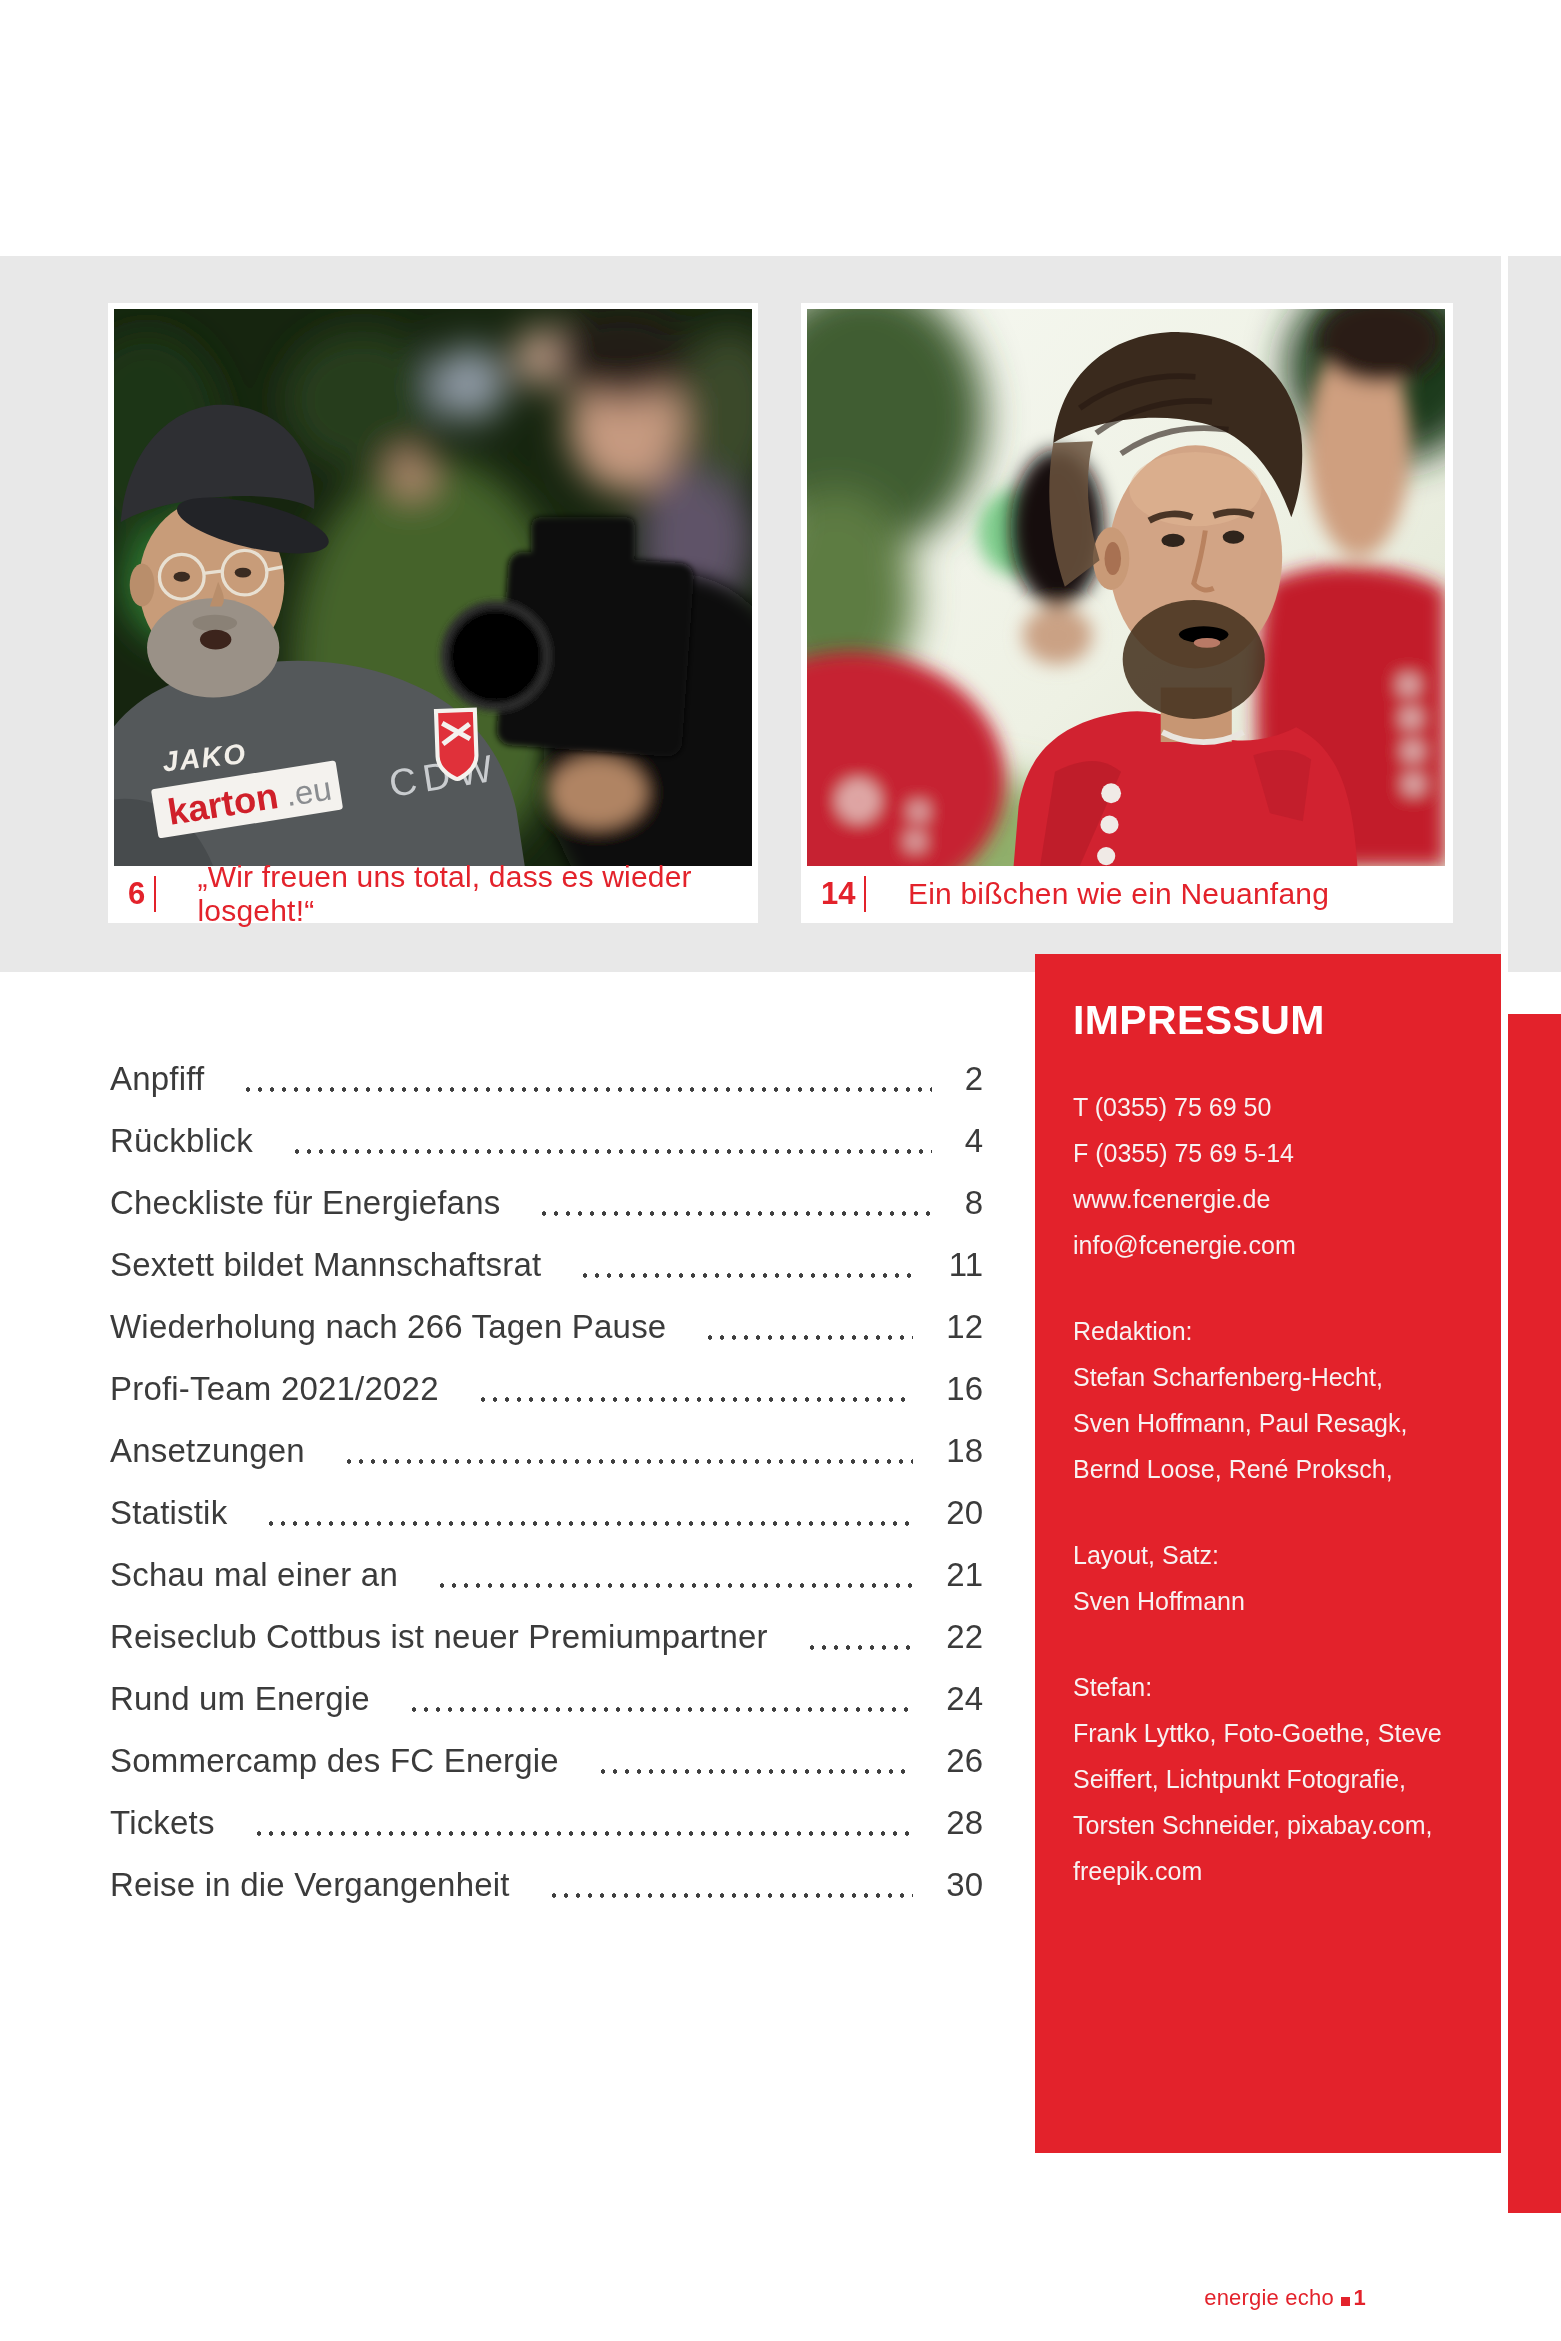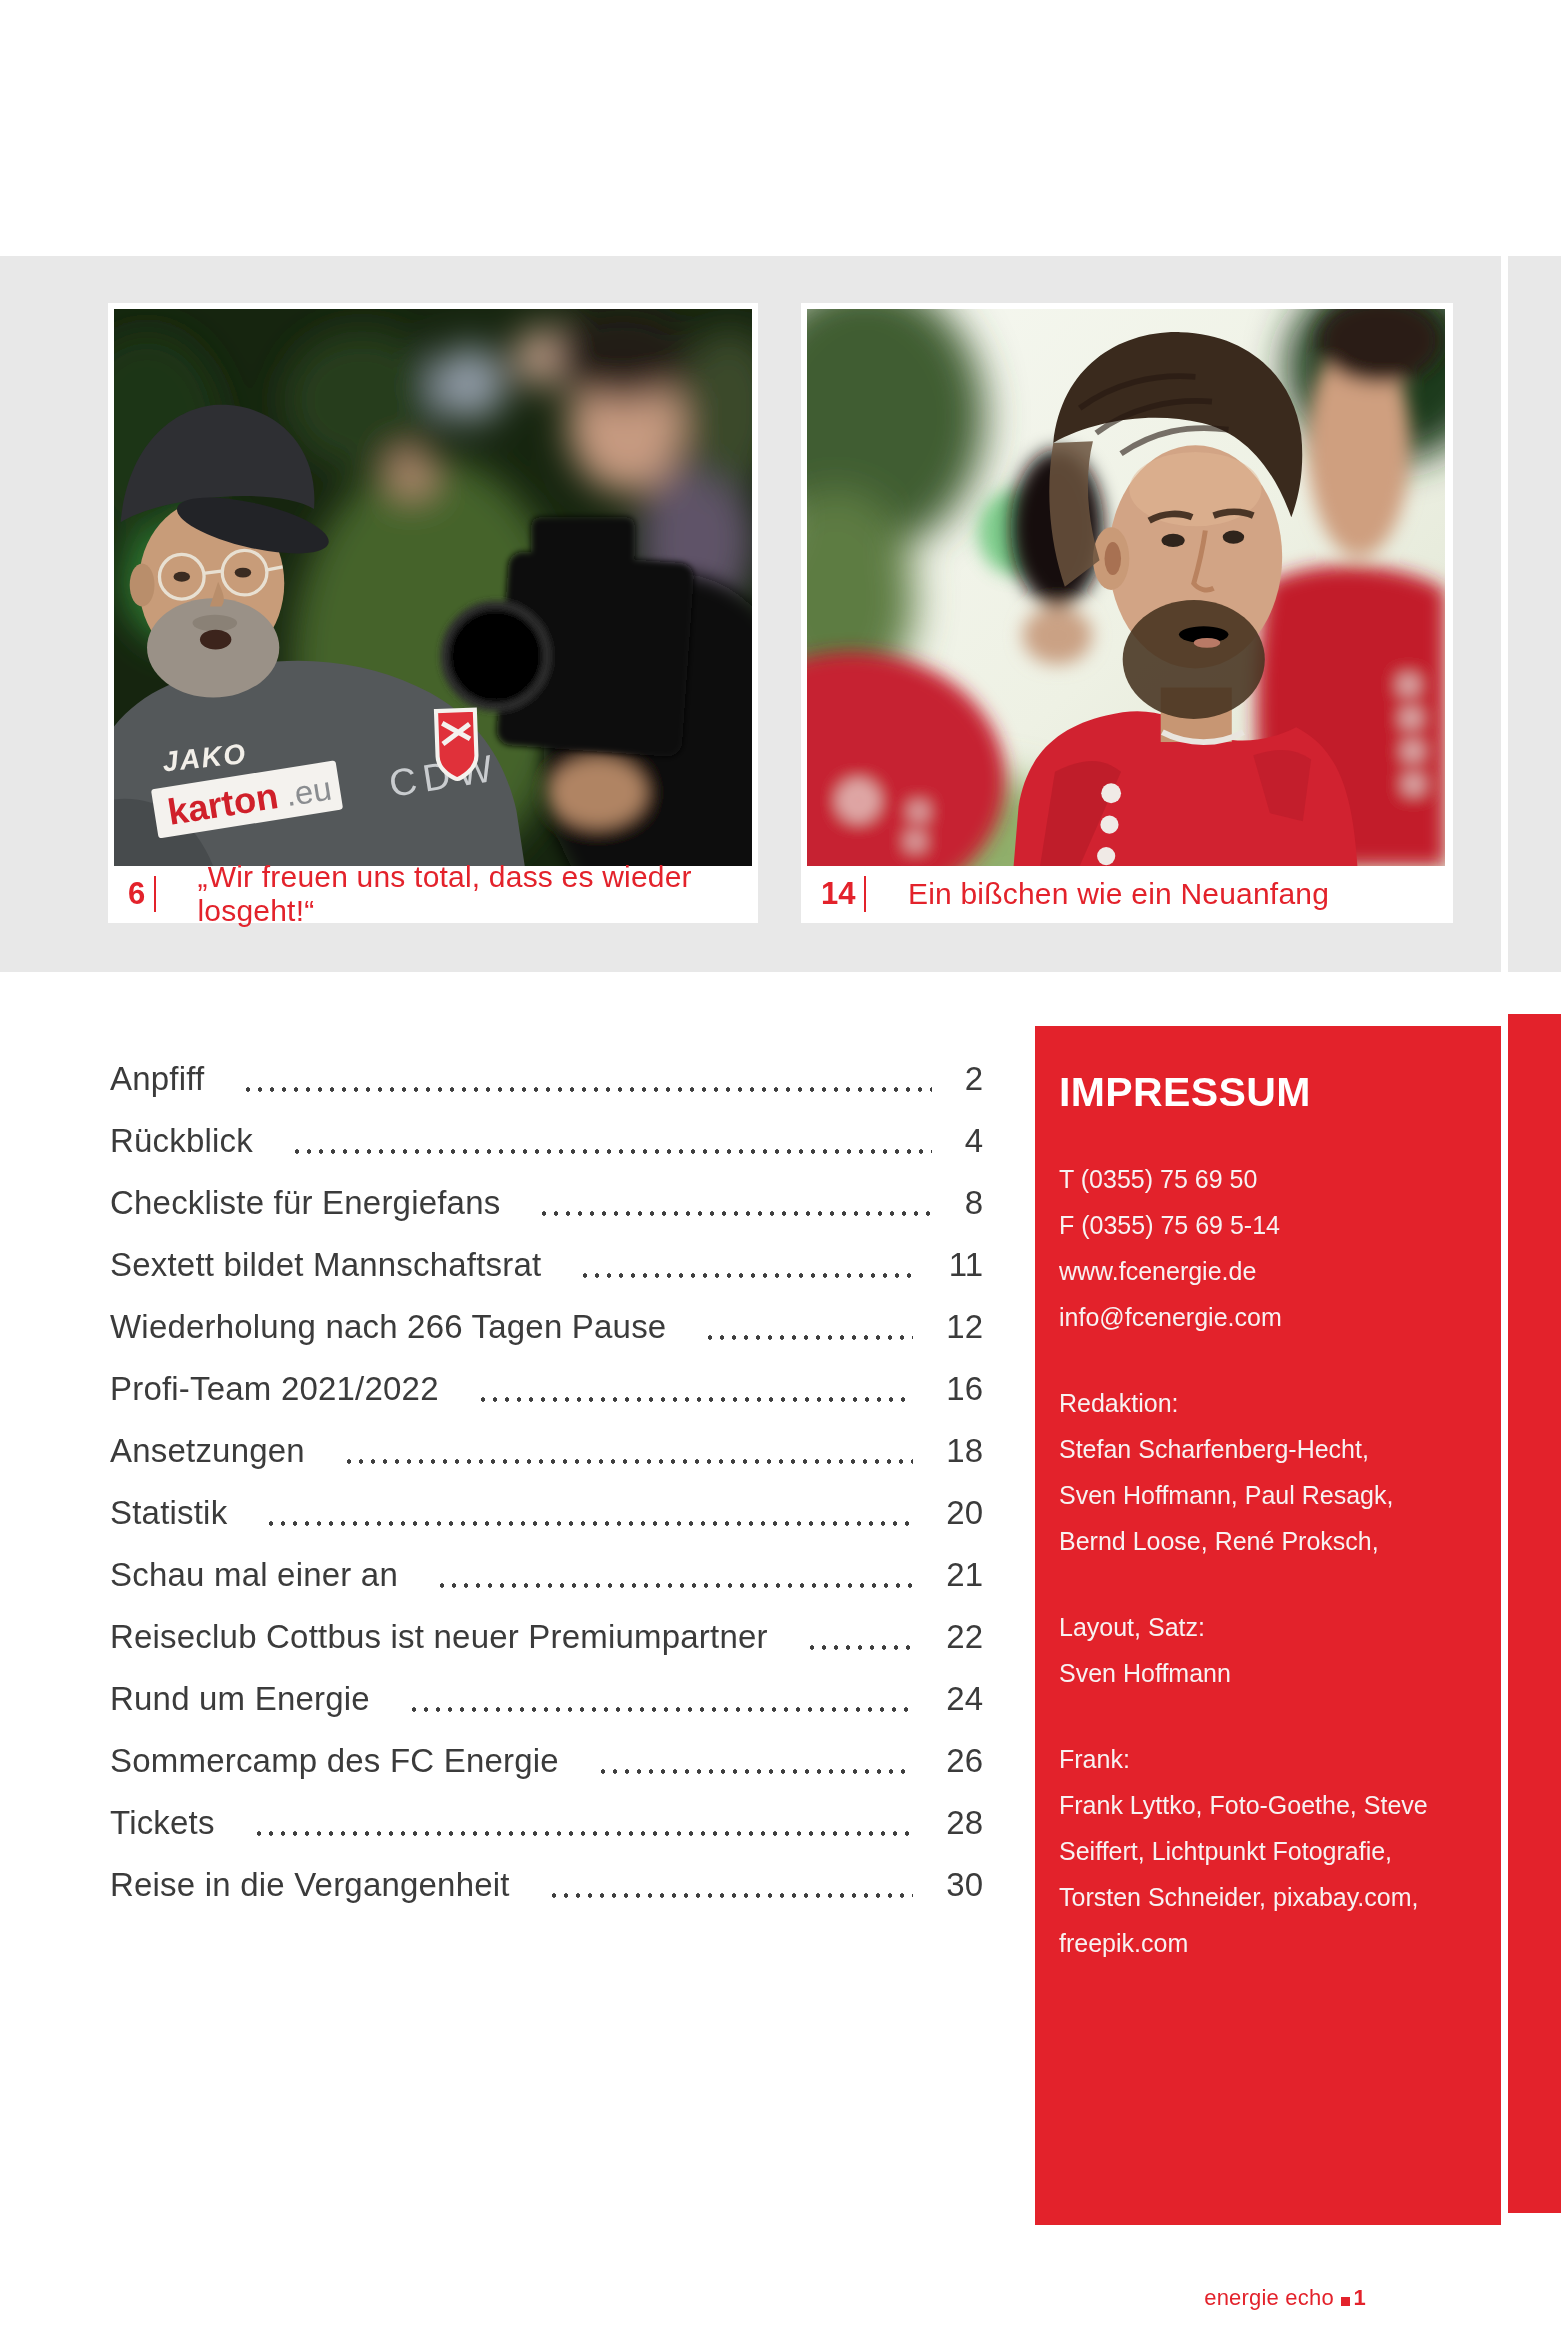--- a/index.html
+++ b/index.html
@@ -41,22 +41,22 @@
   .toc-label{ font-size:33px; line-height:38px; color:var(--toc-text); letter-spacing:0.2px; white-space:nowrap; }
   .toc-leader{
     flex:1; height:38px; margin:0 5px 0 10px;
     background-image:radial-gradient(circle, #3e3e3e 2px, transparent 2.5px);
     background-size:12px 5px; background-repeat:repeat-x;
     background-position:left bottom 5.8px;
   }
   .toc-page{ font-size:33px; line-height:38px; color:var(--toc-text); }
   
   .impressum{
-    position:absolute; left:1035px; top:1026px; width:466px; height:1199px;
-    background:var(--accent); box-sizing:border-box; padding:43px 28px 0 24px;
+    position:absolute; left:1035px; top:954px; width:466px; height:1199px;
+    background:var(--accent); box-sizing:border-box; padding:43px 28px 0 38px;
     color:#f8f2f2;
   }
   .impressum-heading{ margin:0; font-size:41px; font-weight:bold; color:#ffffff; letter-spacing:0.4px; }
   .impressum-section{ margin-top:40px; }
   .impressum-line{ font-size:25px; line-height:46px; }
   .red-edge-strip{
     position:absolute; left:1508px; top:1014px; width:54px; height:1199px;
     background:var(--accent);
   }
   
@@ -327,21 +327,21 @@
       <div class="impressum-line">Redaktion:</div>
       <div class="impressum-line">Stefan Scharfenberg-Hecht,</div>
       <div class="impressum-line">Sven Hoffmann, Paul Resagk,</div>
       <div class="impressum-line">Bernd Loose, René Proksch,</div>
     </div>
     <div class="impressum-section">
       <div class="impressum-line">Layout, Satz:</div>
       <div class="impressum-line">Sven Hoffmann</div>
     </div>
     <div class="impressum-section">
-      <div class="impressum-line">Frank:</div>
+      <div class="impressum-line">Stefan:</div>
       <div class="impressum-line">Frank Lyttko, Foto-Goethe, Steve</div>
       <div class="impressum-line">Seiffert, Lichtpunkt Fotografie,</div>
       <div class="impressum-line">Torsten Schneider, pixabay.com,</div>
       <div class="impressum-line">freepik.com</div>
     </div>
   </aside>
 
   <div class="red-edge-strip"></div>
 
   <footer class="footer">

